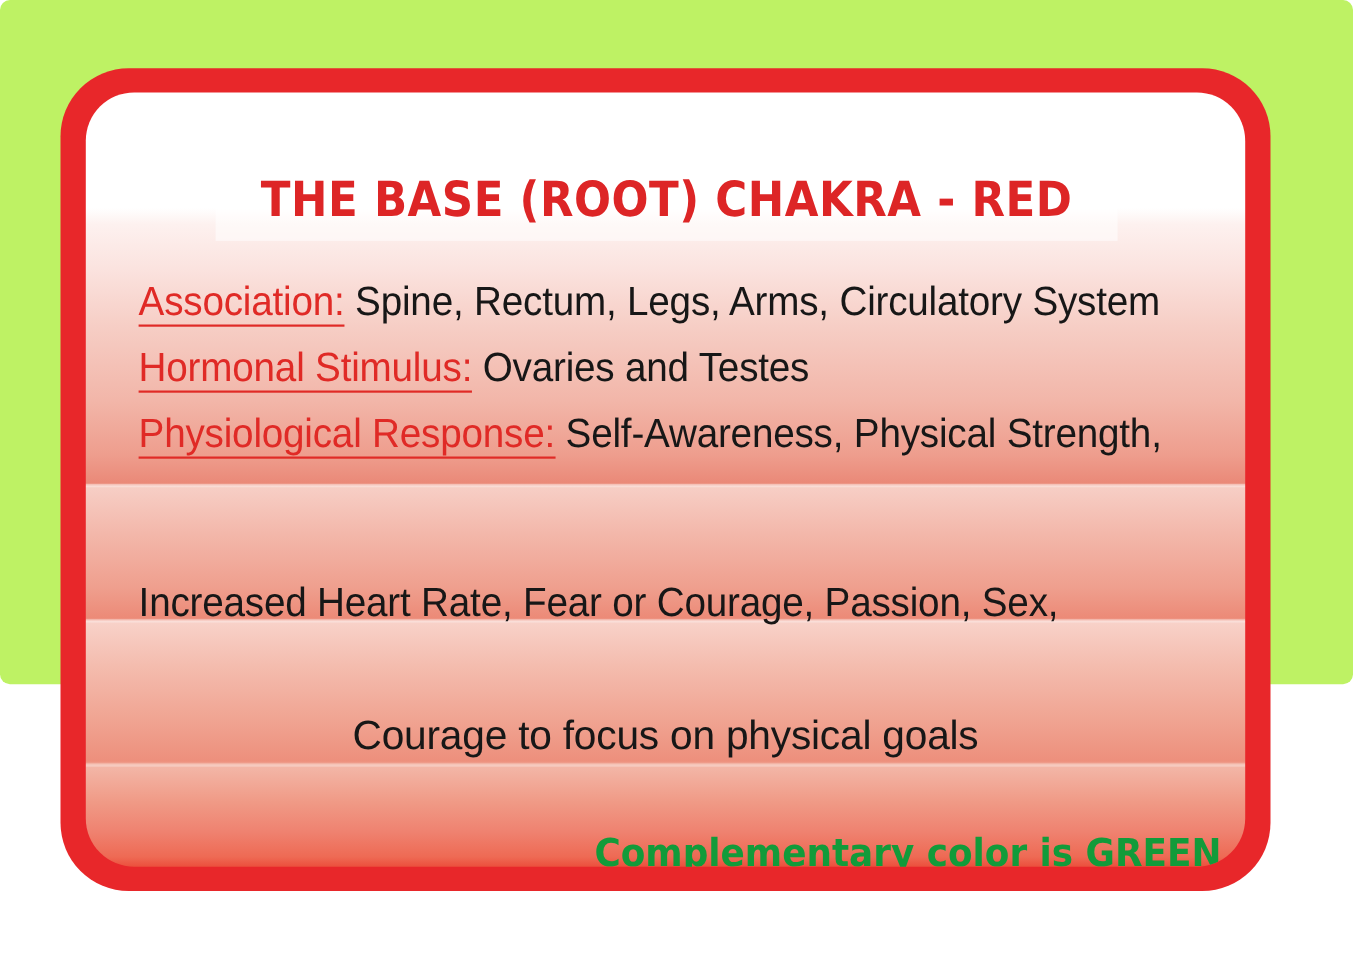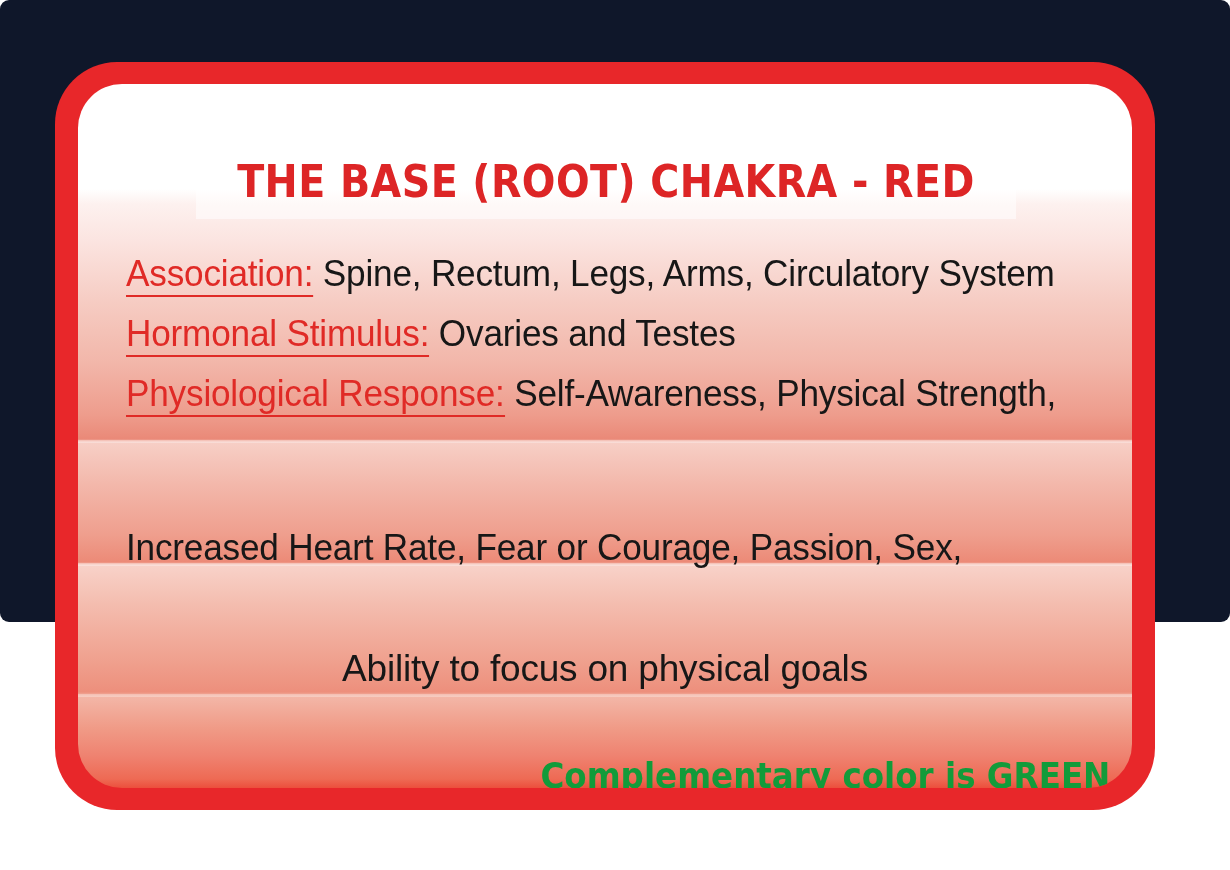--- a/index.html
+++ b/index.html
@@ -12,21 +12,21 @@
     height: 870px;
     overflow: hidden;
     font-family: "DejaVu Sans", sans-serif;
   }
 
   
   #stage {
     position: relative;
     width: 1230px;
     height: 622px;
-    background: #0f172a;
+    background: #bef264;
     border-radius: 9px;
   }
 
   
   #card-frame {
     position: absolute;
     left: 55px;
     top: 62px;
     width: 1100px;
     height: 748px;
@@ -207,19 +207,19 @@
         <div class="body-line"><span class="lbl">Association:</span><span> Spine, Rectum, Legs, Arms, Circulatory System</span></div>
 
         <div class="body-line"><span class="lbl">Hormonal Stimulus:</span><span> Ovaries and Testes</span></div>
 
         <div class="body-line"><span class="lbl">Physiological Response:</span><span> Self-Awareness, Physical Strength,</span></div>
 
       </div>
 
       <div id="line-continued">Increased Heart Rate, Fear or Courage, Passion, Sex,</div>
 
-      <div id="line-centered">Ability to focus on physical goals</div>
+      <div id="line-centered">Courage to focus on physical goals</div>
 
       <div id="footer-text"><span>Complementary color is GREEN</span></div>
 
     </div>
   </div>
 </div>
 
 </body></html>

